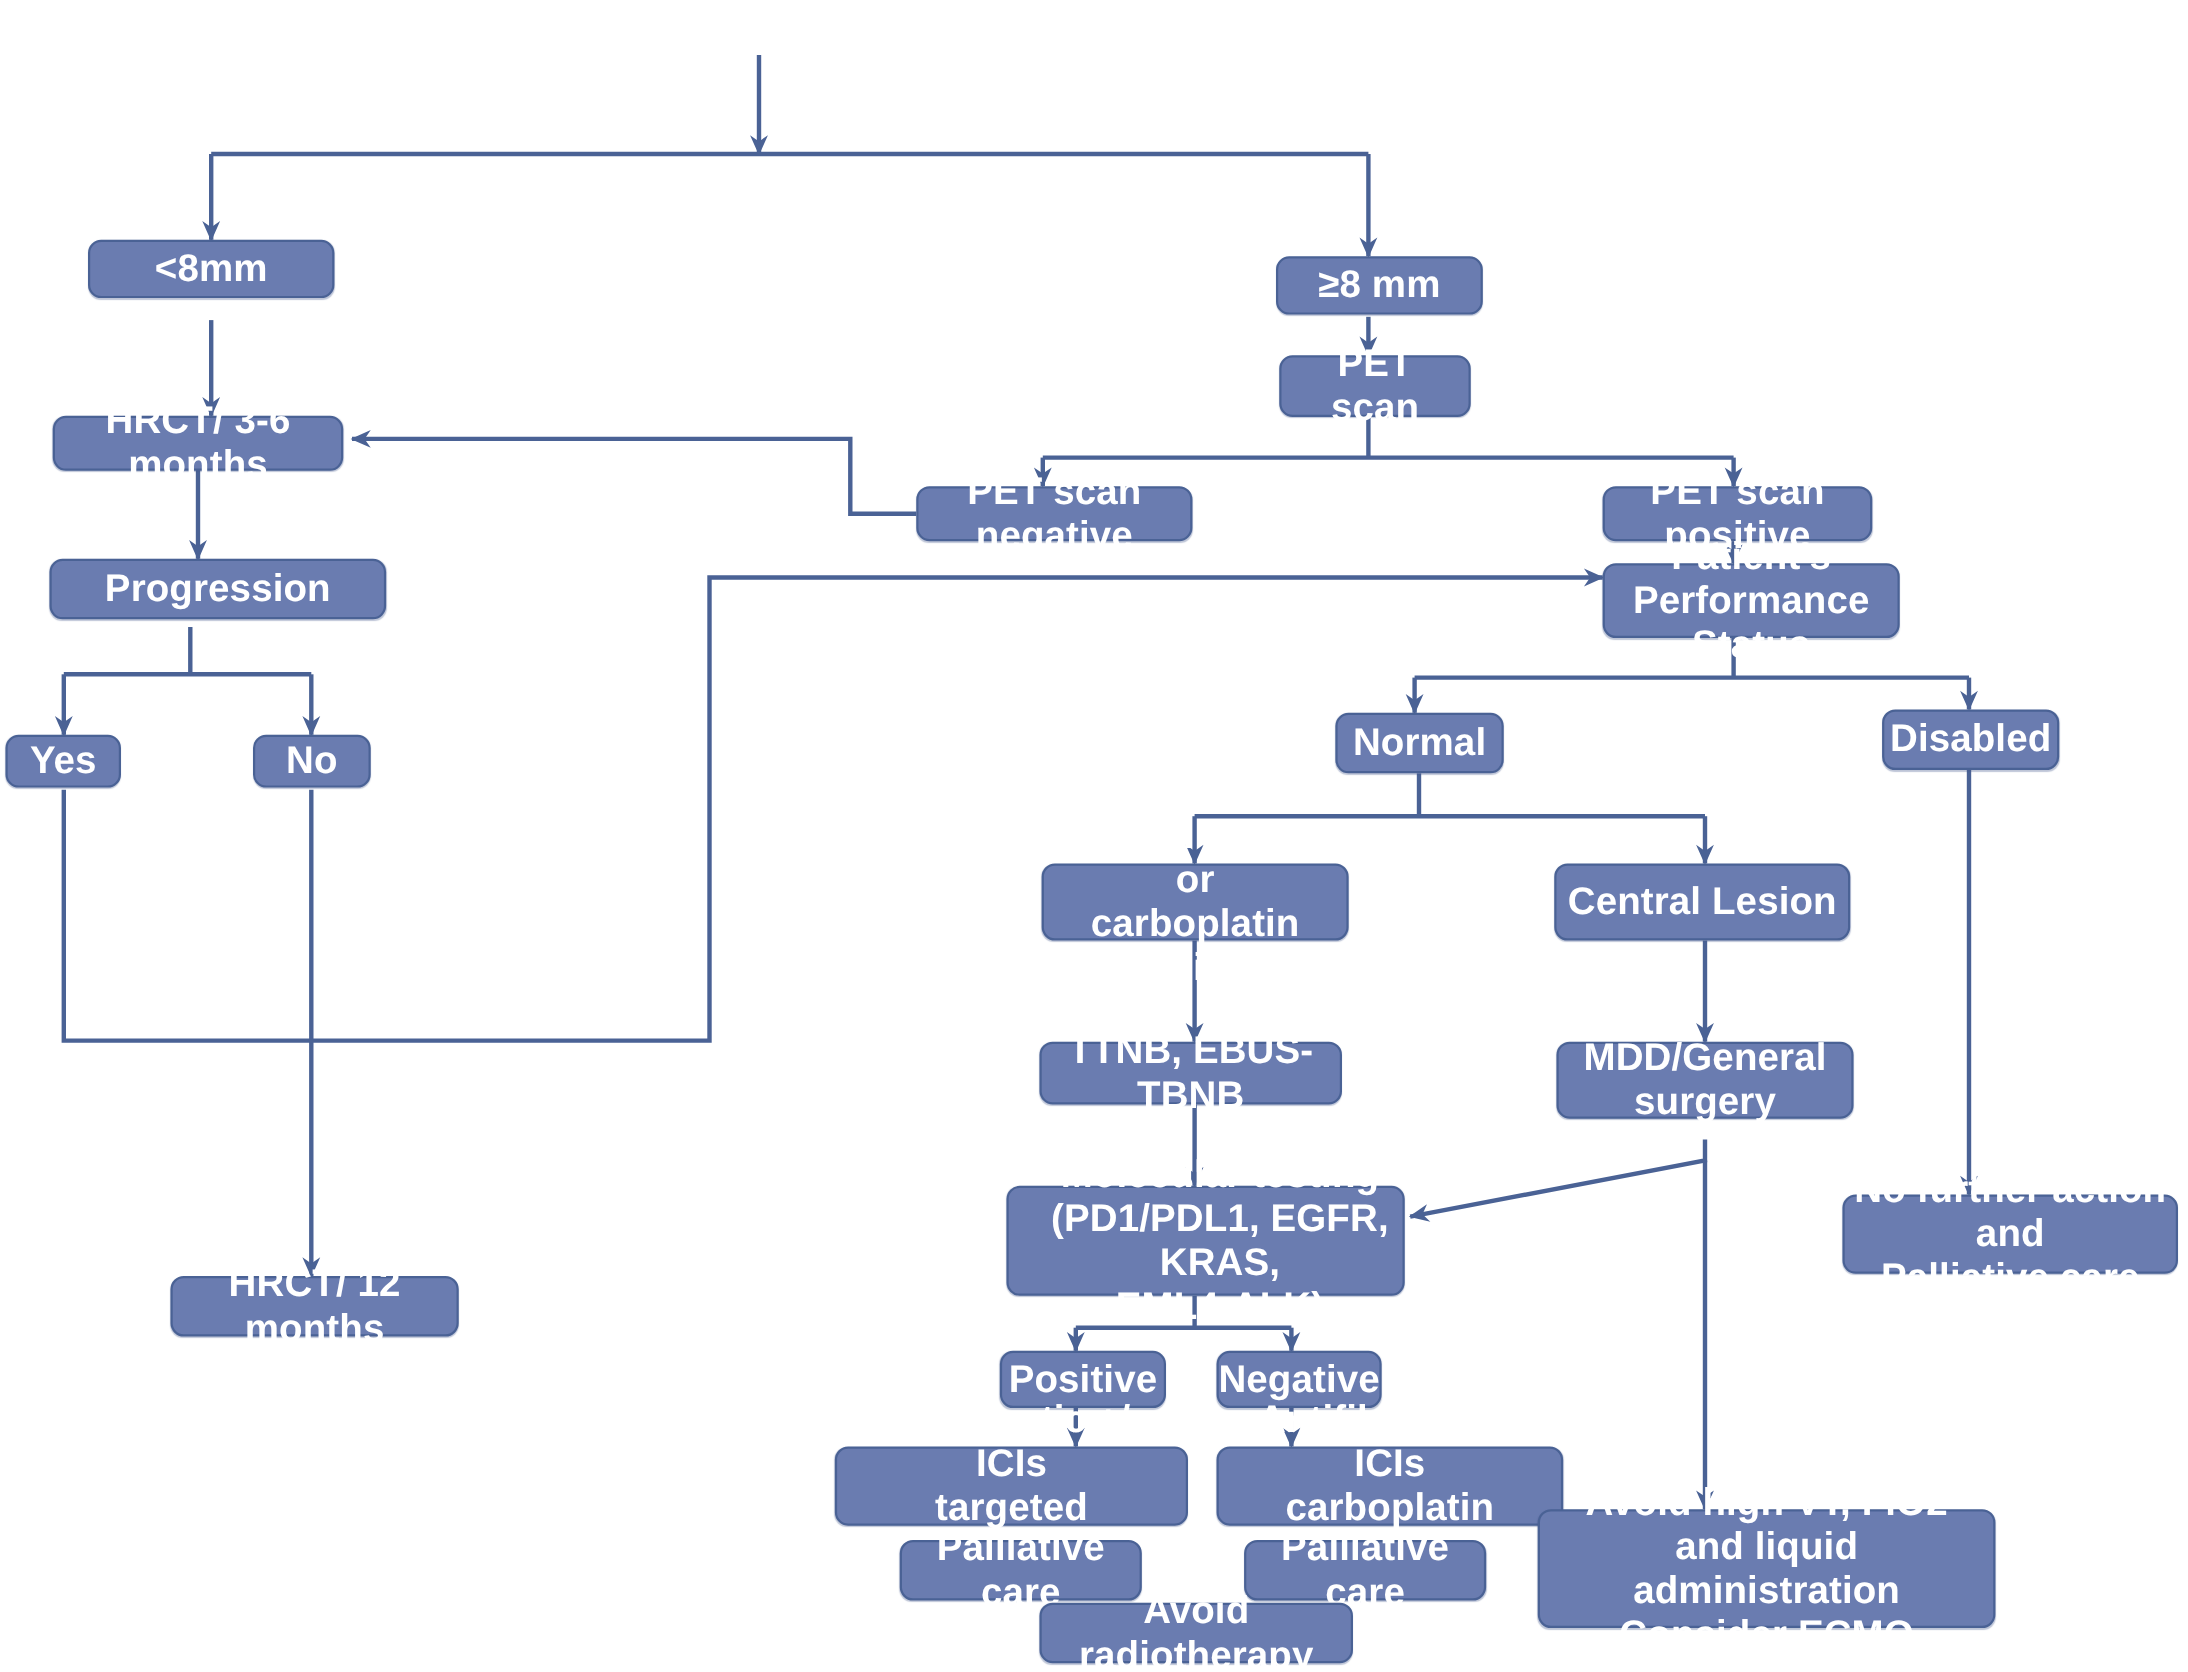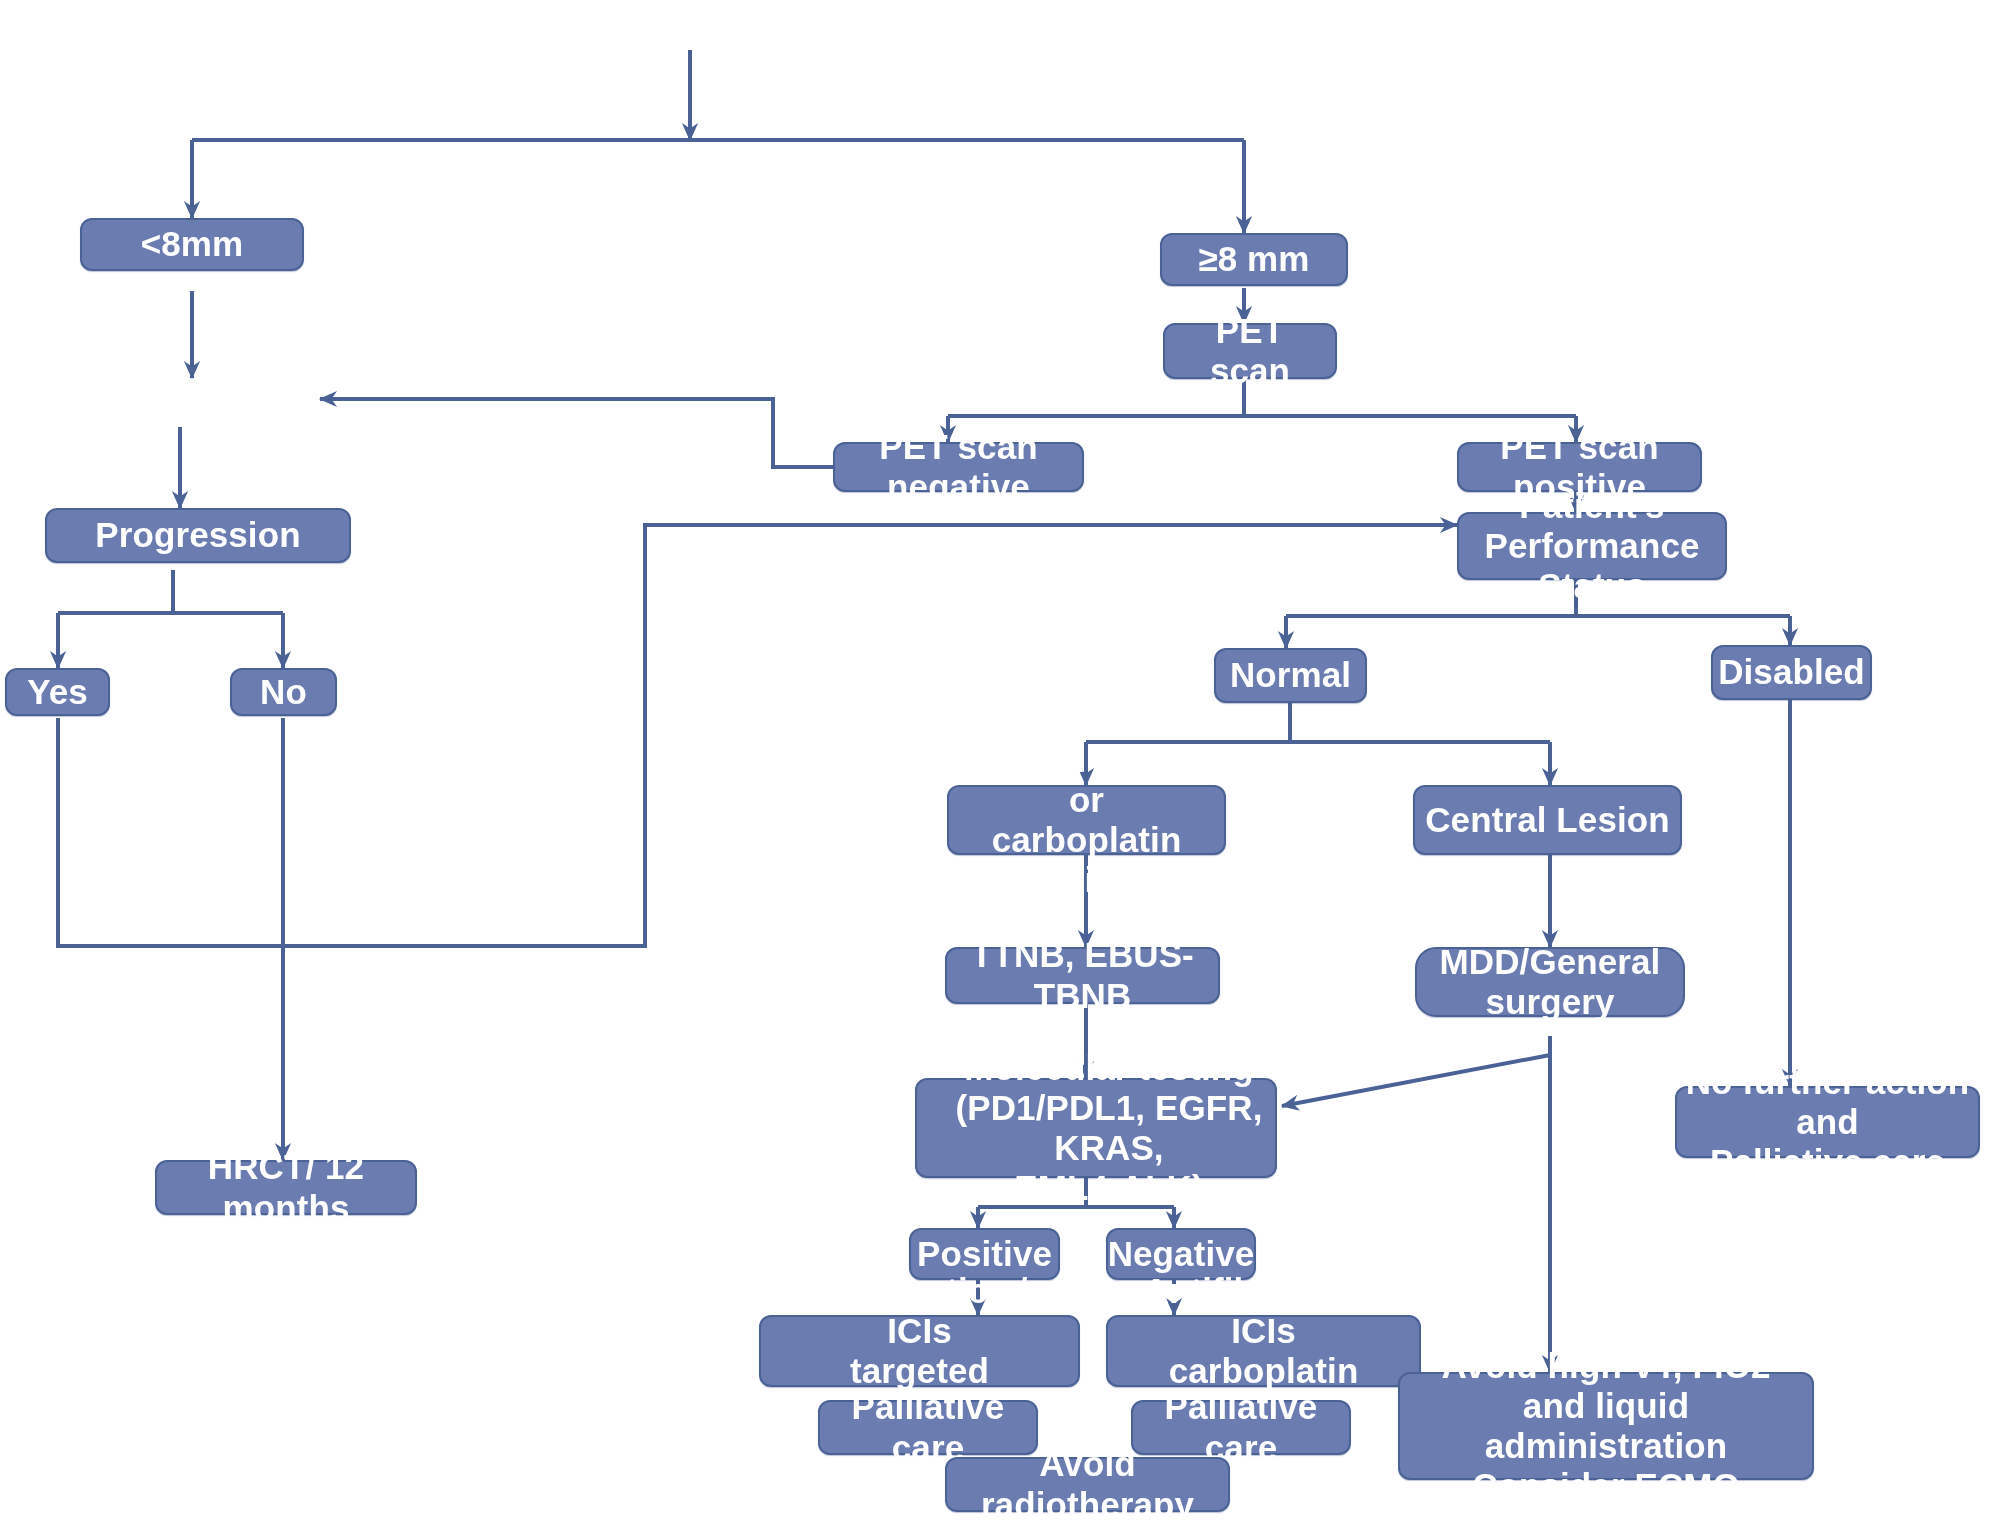--- a/index.html
+++ b/index.html
@@ -116,36 +116,37 @@
       <path d="M 1174 1207 L 1174 1228"></path>
 
       <path d="M 978 1280 L 978 1315"></path>
 
       <path d="M 1174 1280 L 1174 1315"></path>
     </g>
   </svg>
 
   <div class="node med" style="left:80px;   top:218px;  width:224px;  height:53px;">&lt;8mm</div>
   <div class="node med" style="left:1160px; top:233px;  width:188px;  height:53px;">≥8 mm</div>
+  <div class="node med" style="left:48px;   top:378px;  width:264px;  height:50px;">HRCT/ 3-6 months</div>
   <div class="node med" style="left:1163px; top:323px;  width:174px;  height:56px;">PET scan</div>
   <div class="node med" style="left:833px;  top:442px;  width:251px;  height:50px;">PET scan negative</div>
   <div class="node med" style="left:1457px; top:442px;  width:245px;  height:50px;">PET scan positive</div>
   <div class="node med" style="left:45px;   top:508px;  width:306px;  height:55px;text-align:right;">Progression</div>
   <div class="node med" style="left:1457px; top:512px;  width:270px;  height:68px;">Patient's
 Performance Status</div>
   <div class="node med" style="left:5px;    top:668px;  width:105px;  height:48px;">Yes</div>
   <div class="node med" style="left:230px;  top:668px;  width:107px;  height:48px;">No</div>
   <div class="node med" style="left:1214px; top:648px;  width:153px;  height:55px;">Normal</div>
   <div class="node med" style="left:1711px; top:645px;  width:161px;  height:55px;">Disabled</div>
   <div class="node med" style="left:947px;  top:785px;  width:279px;  height:70px;">Lymph Nodes or
 carboplatin lesion</div>
   <div class="node med" style="left:1413px; top:785px;  width:269px;  height:70px;">Central Lesion</div>
   <div class="node med" style="left:155px;  top:1160px; width:262px;  height:55px;">HRCT/ 12 months</div>
   <div class="node med" style="left:945px;  top:947px;  width:275px;  height:57px;">TTNB, EBUS-TBNB</div>
-  <div class="node med" style="left:1415px; top:947px;  width:270px;  height:70px;border-radius:21px;">MDD/General
+  <div class="node med" style="left:1415px; top:947px;  width:270px;  height:70px;">MDD/General
 surgery</div>
   <div class="node med" style="left:915px;  top:1078px; width:362px;  height:100px;padding-left:32px;">Molecular testing
 (PD1/PDL1, EGFR, KRAS,
 EML4-ALK)</div>
   <div class="node med" style="left:1675px; top:1086px; width:305px;  height:72px;">No further action and
 Palliative care</div>
   <div class="node med" style="left:909px;  top:1228px; width:151px;  height:52px;">Positive</div>
   <div class="node med" style="left:1106px; top:1228px; width:150px;  height:52px;">Negative</div>
   <div class="node med" style="left:759px;  top:1315px; width:321px;  height:72px;">Antifibrotic +/- ICIs
 targeted chemotherapy</div>

